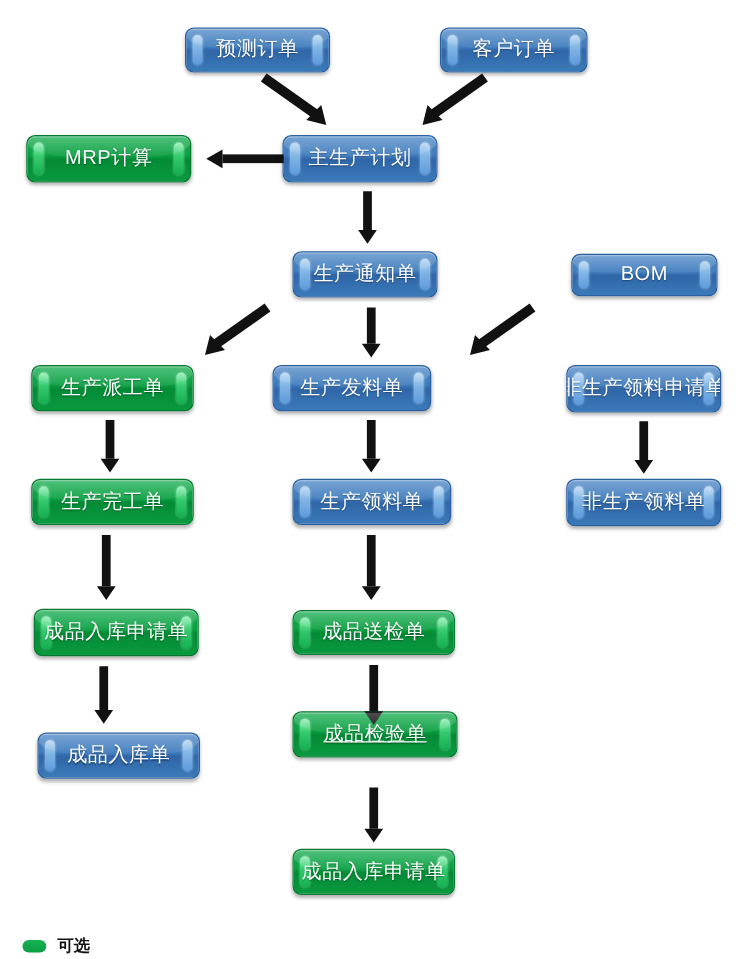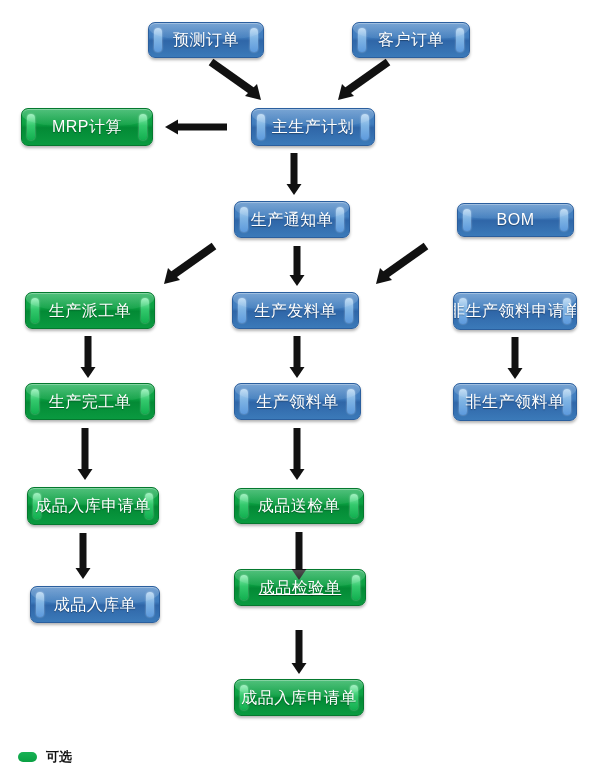--- a/index.html
+++ b/index.html
@@ -133,37 +133,37 @@
         <span class="label">预测订单</span>
       </div>
       <div class="node blue" style="left: 352px; top: 22px; width: 118px; height: 36px;">
         <span class="sheen"></span>
         <span class="label">客户订单</span>
       </div>
       <div class="node green" style="left: 21px; top: 108px; width: 132px; height: 38px; justify-content: center;">
         <span class="sheen"></span>
         <span class="label">MRP计算</span>
       </div>
-      <div class="node blue" style="left: 251px; top: 108px; width: 124px; height: 38px;">
+      <div class="node blue" style="left: 226px; top: 108px; width: 124px; height: 38px;">
         <span class="sheen"></span>
         <span class="label">主生产计划</span>
       </div>
       <div class="node blue" style="left: 234px; top: 201px; width: 116px; height: 37px;">
         <span class="sheen"></span>
         <span class="label">生产通知单</span>
       </div>
       <div class="node blue" style="left: 457px; top: 203px; width: 117px; height: 34px;">
         <span class="sheen"></span>
         <span class="label">BOM</span>
       </div>
       <div class="node green" style="left: 25px; top: 292px; width: 130px; height: 37px;">
         <span class="sheen"></span>
         <span class="label">生产派工单</span>
       </div>
-      <div class="node blue" style="left: 232px; top: 292px; width: 127px; height: 37px;">
+      <div class="node blue" style="left: 218px; top: 292px; width: 127px; height: 37px;">
         <span class="sheen"></span>
         <span class="label">生产发料单</span>
       </div>
       <div class="node blue" style="left: 453px; top: 292px; width: 124px; height: 38px;">
         <span class="sheen"></span>
         <span class="label">非生产领料申请单</span>
       </div>
       <div class="node green" style="left: 25px; top: 383px; width: 130px; height: 37px;">
         <span class="sheen"></span>
         <span class="label">生产完工单</span>

